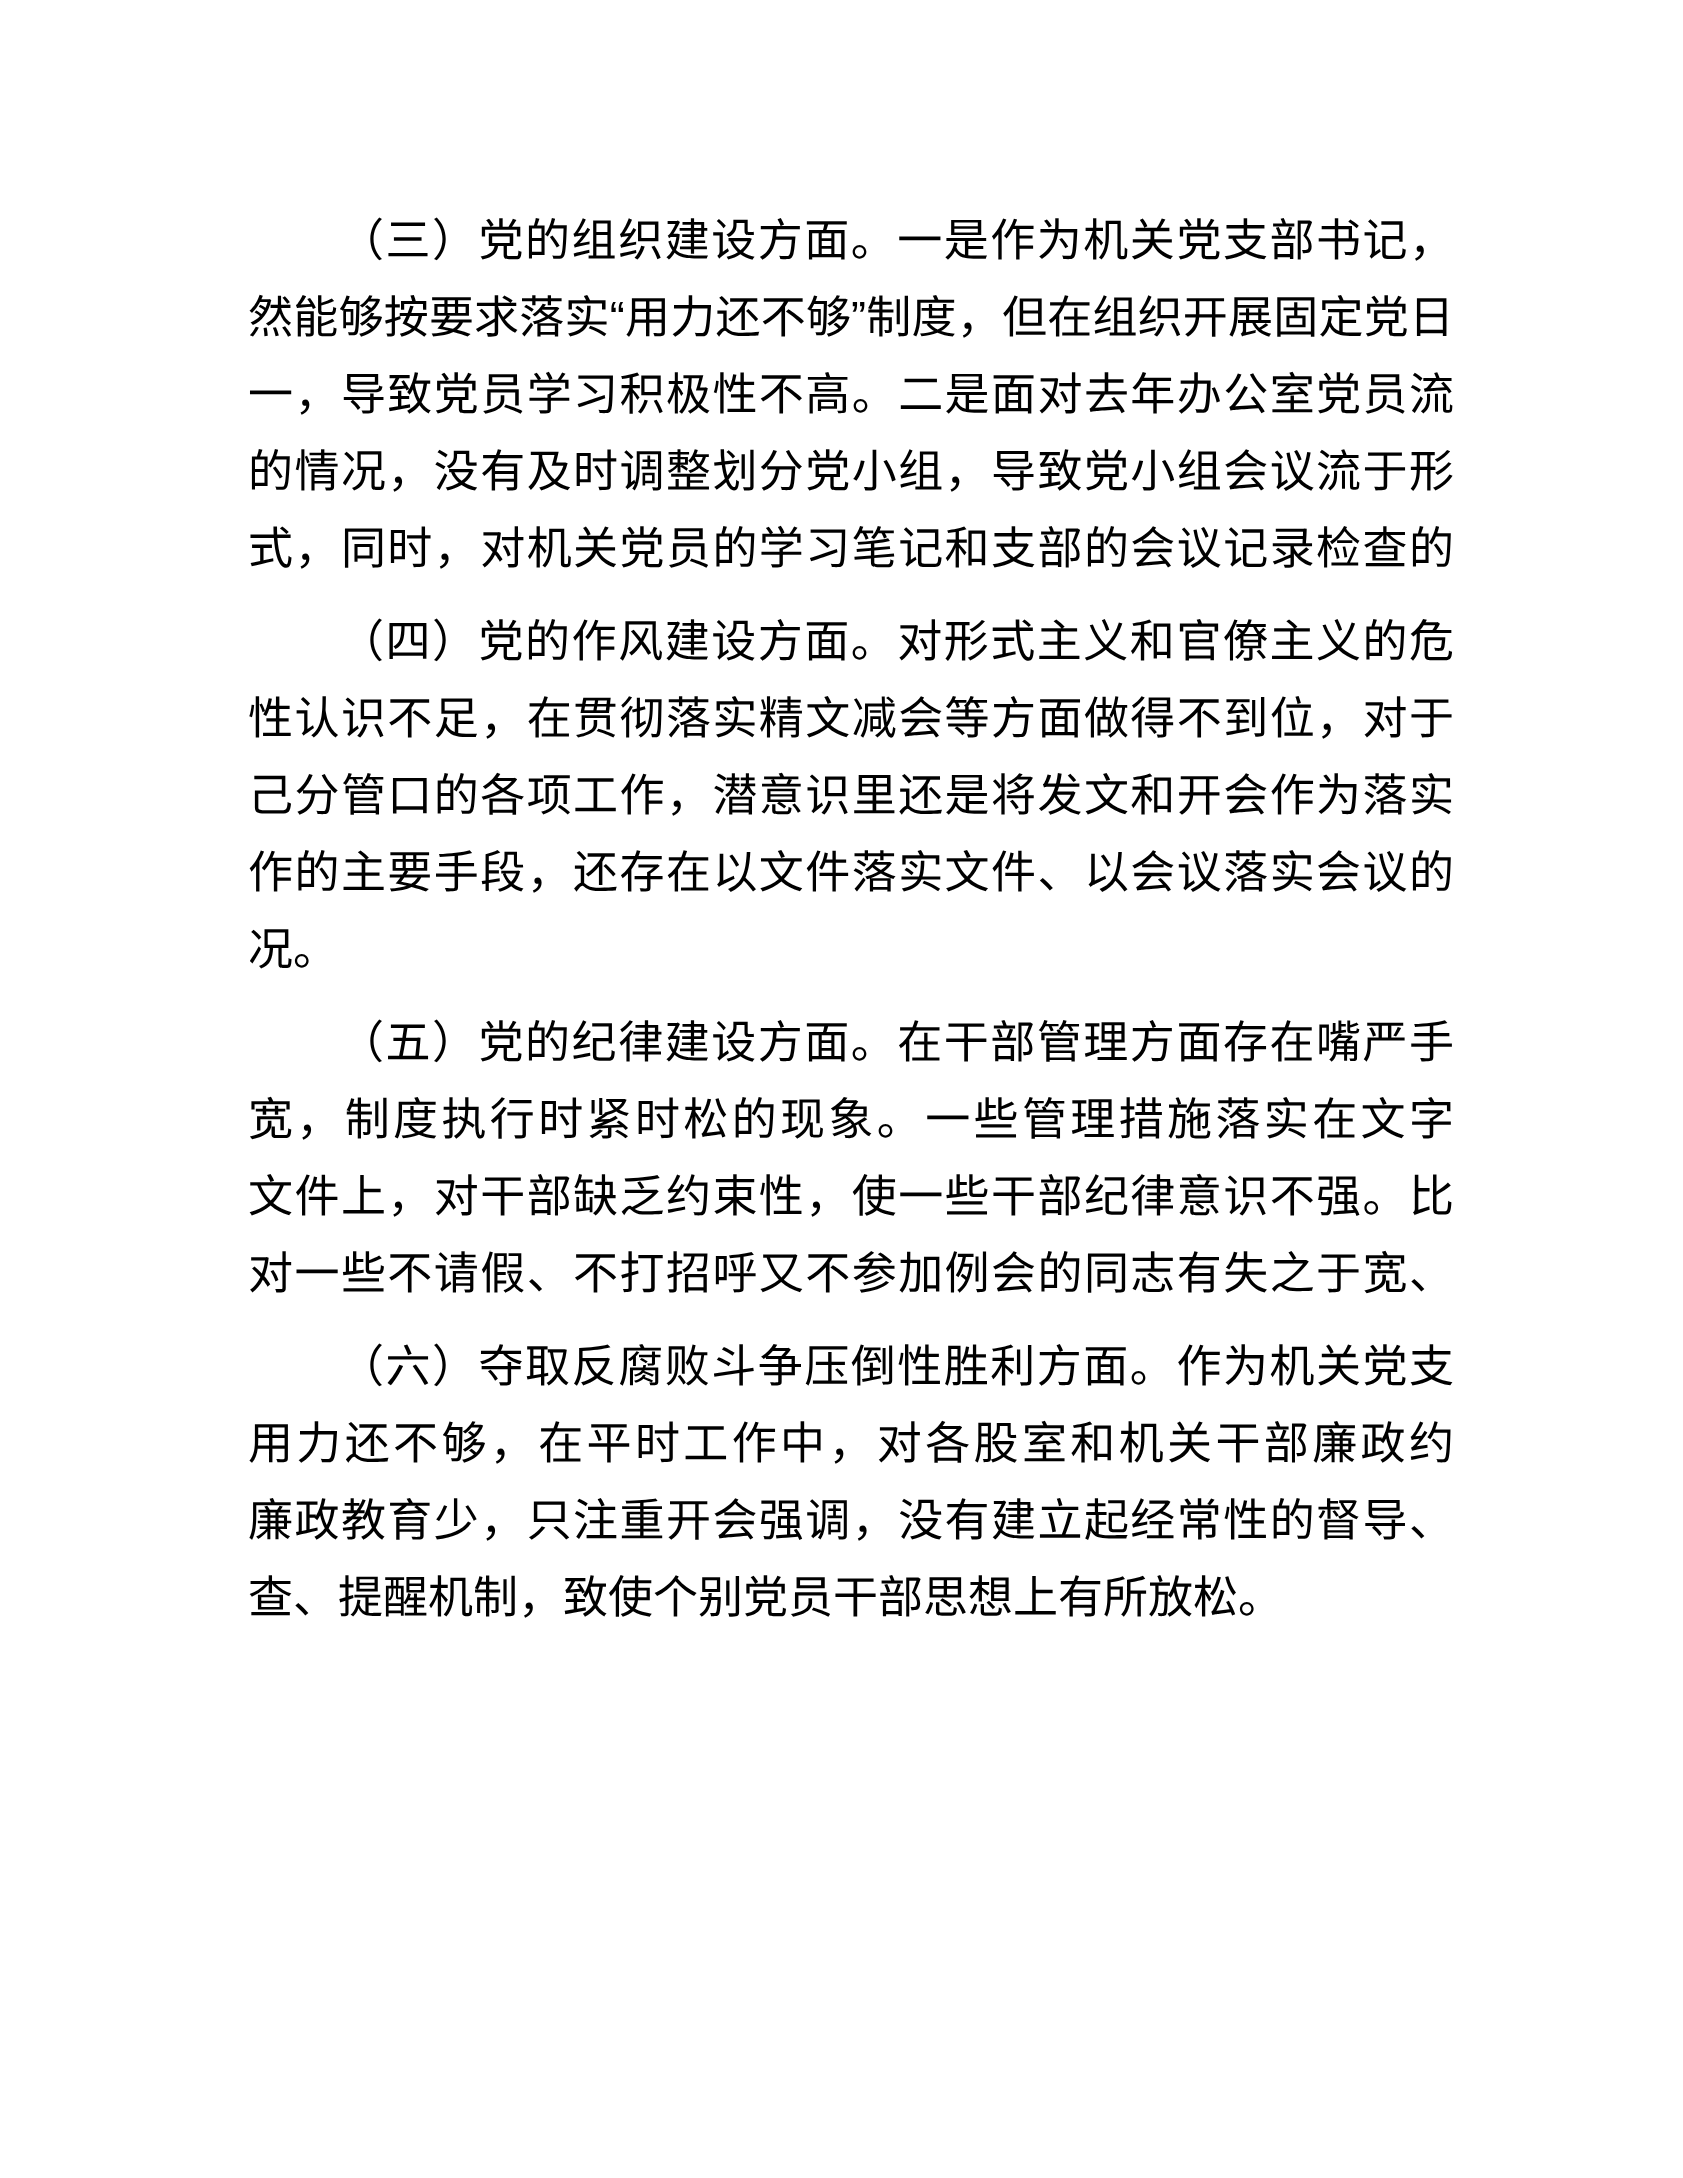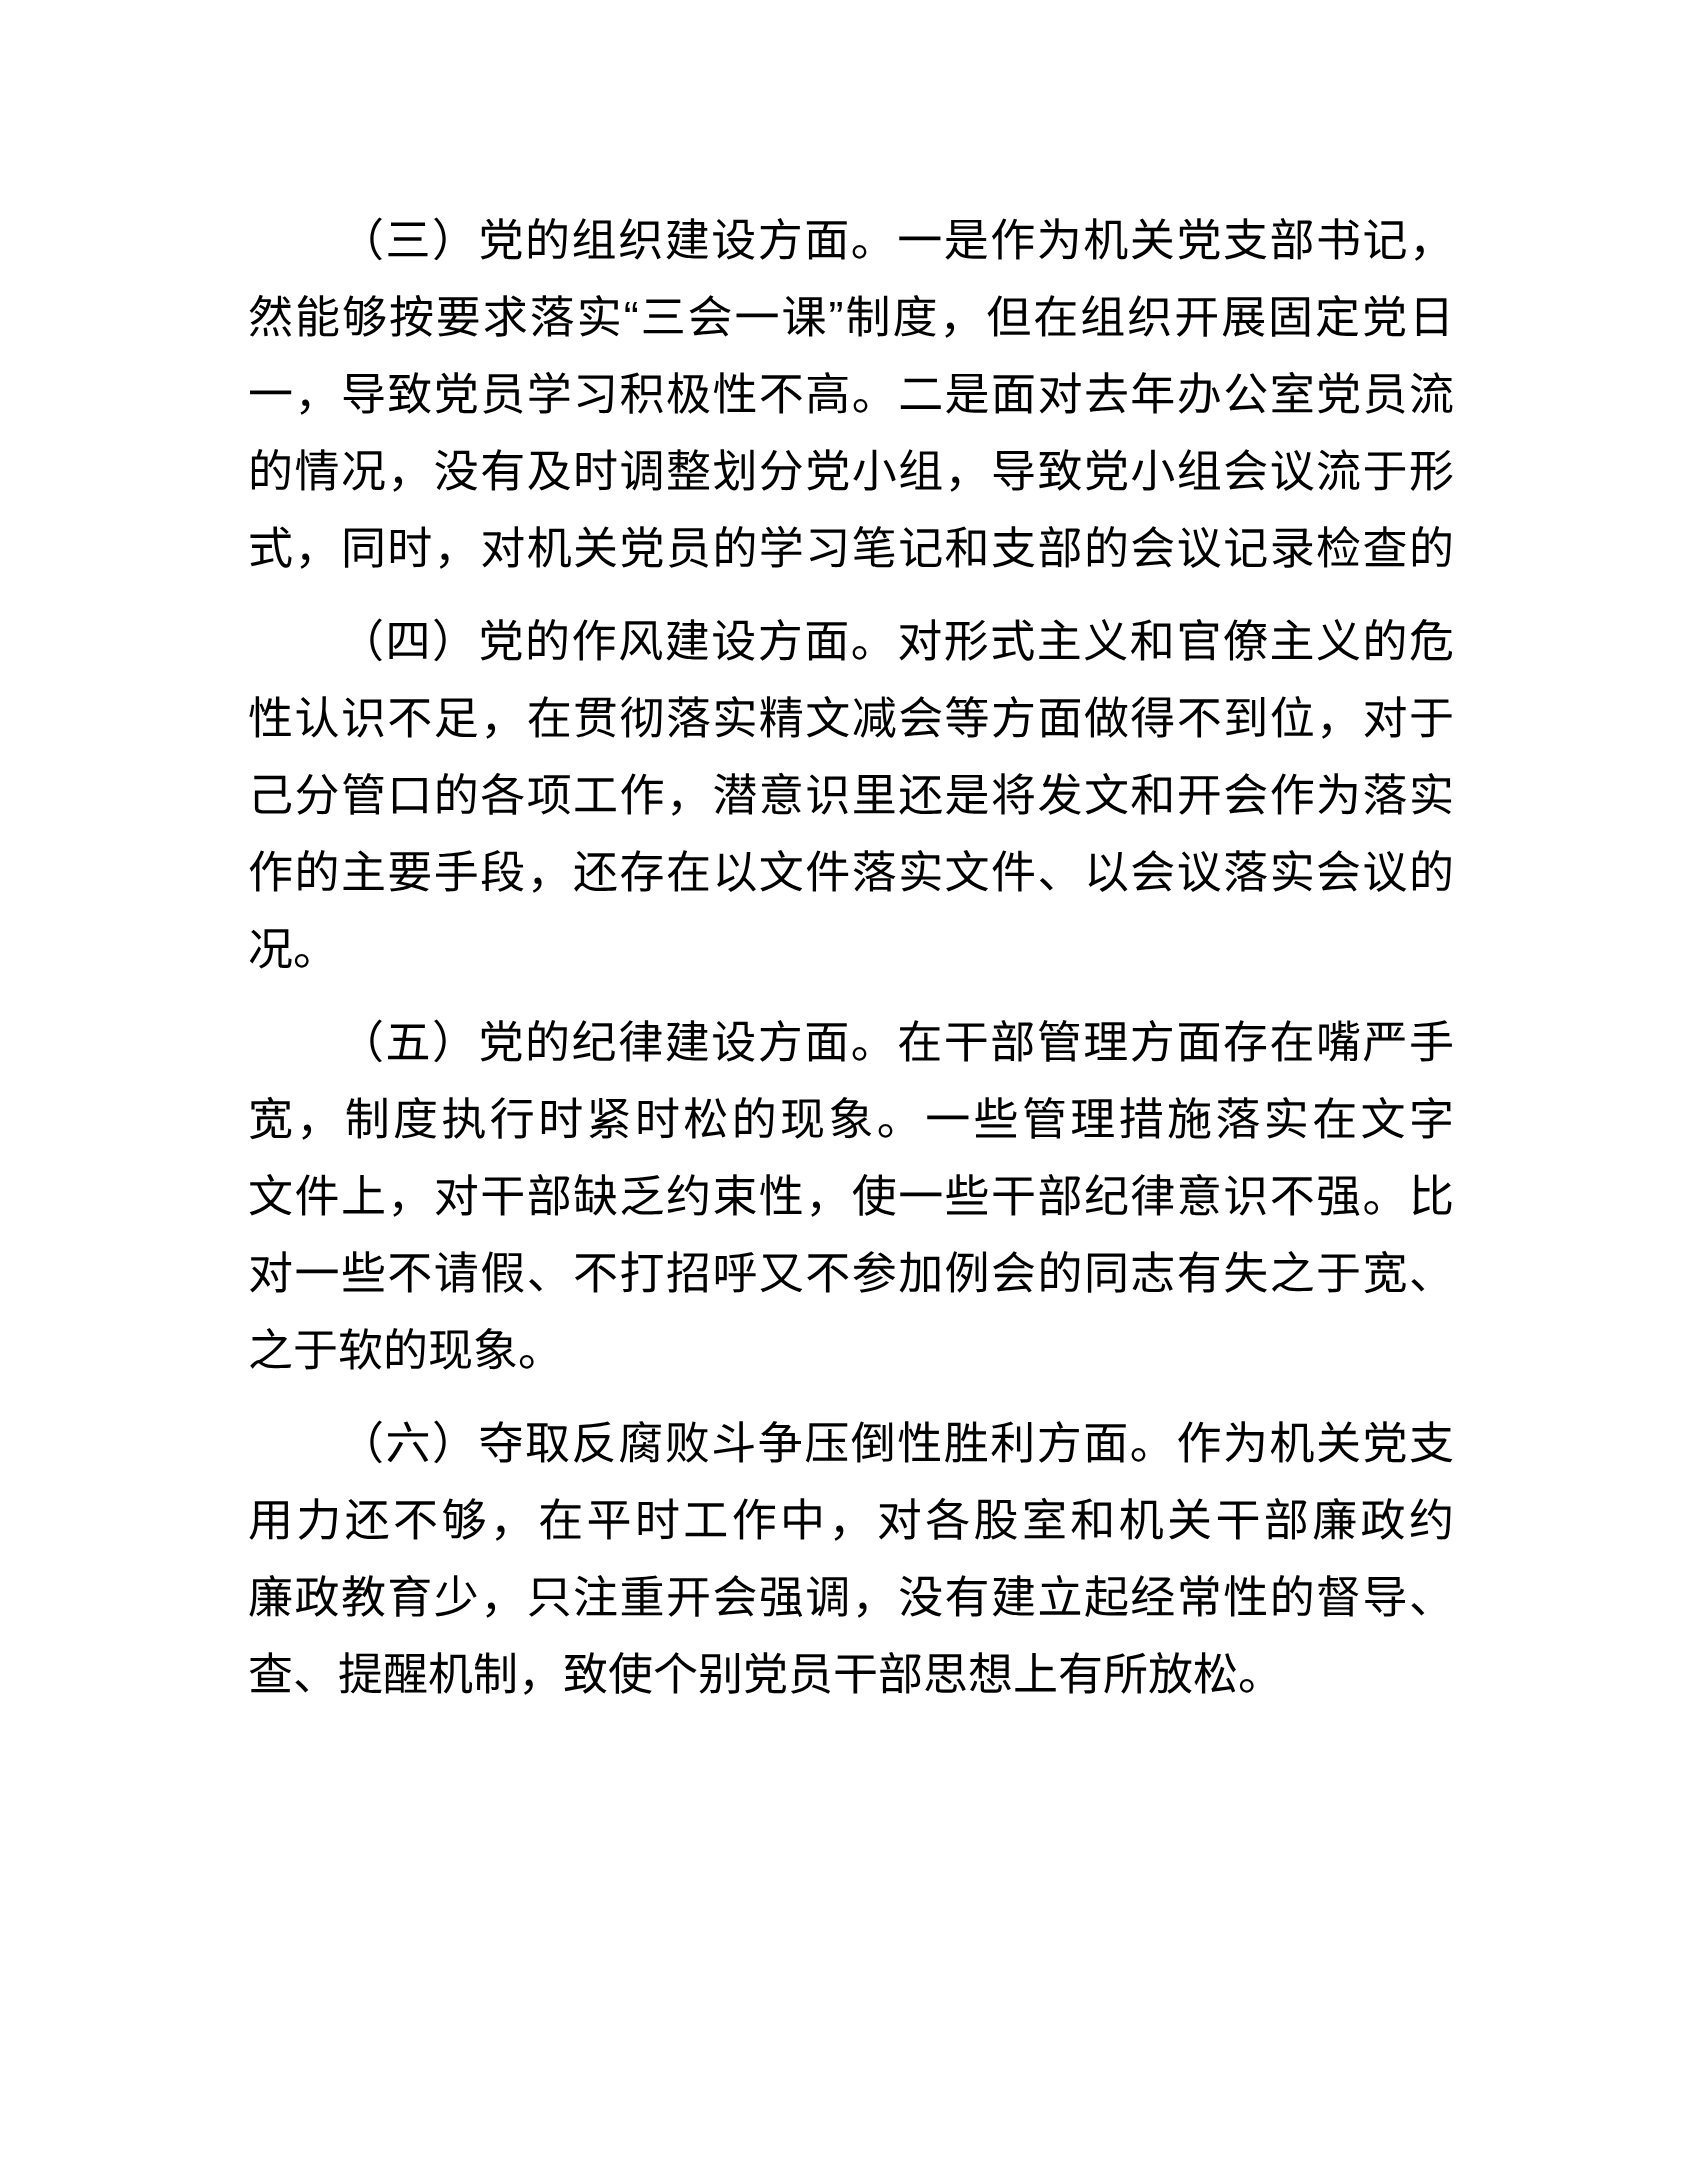--- a/index.html
+++ b/index.html
@@ -37,40 +37,39 @@
   .line.last { text-align-last: left; }
 </style>
 </head>
 <body>
 
 <div class="page">
   <div class="content">
 
     <div class="para">
       <div class="line first">（三）党的组织建设方面。一是作为机关党支部书记，虽</div>
-      <div class="line">然能够按要求落实“三会一课”制度，但在组织开展固定党日</div>
+      <div class="line">然能够按要求落实“用力还不够”制度，但在组织开展固定党日</div>
       <div class="line">一，导致党员学习积极性不高。二是面对去年办公室党员流出</div>
       <div class="line">的情况，没有及时调整划分党小组，导致党小组会议流于形</div>
       <div class="line">式，同时，对机关党员的学习笔记和支部的会议记录检查的</div>
     </div>
 
     <div class="para">
       <div class="line first">（四）党的作风建设方面。对形式主义和官僚主义的危害</div>
       <div class="line">性认识不足，在贯彻落实精文减会等方面做得不到位，对于自</div>
       <div class="line">己分管口的各项工作，潜意识里还是将发文和开会作为落实工</div>
       <div class="line">作的主要手段，还存在以文件落实文件、以会议落实会议的情</div>
       <div class="line last">况。</div>
     </div>
 
     <div class="para">
       <div class="line first">（五）党的纪律建设方面。在干部管理方面存在嘴严手</div>
       <div class="line">宽，制度执行时紧时松的现象。一些管理措施落实在文字上、</div>
       <div class="line">文件上，对干部缺乏约束性，使一些干部纪律意识不强。比如</div>
       <div class="line">对一些不请假、不打招呼又不参加例会的同志有失之于宽、失</div>
-      <div class="line last">之于软的现象。</div>
     </div>
 
     <div class="para">
       <div class="line first">（六）夺取反腐败斗争压倒性胜利方面。作为机关党支部</div>
       <div class="line">用力还不够，在平时工作中，对各股室和机关干部廉政约谈、</div>
       <div class="line">廉政教育少，只注重开会强调，没有建立起经常性的督导、检</div>
       <div class="line last">查、提醒机制，致使个别党员干部思想上有所放松。</div>
     </div>
 
   </div>

